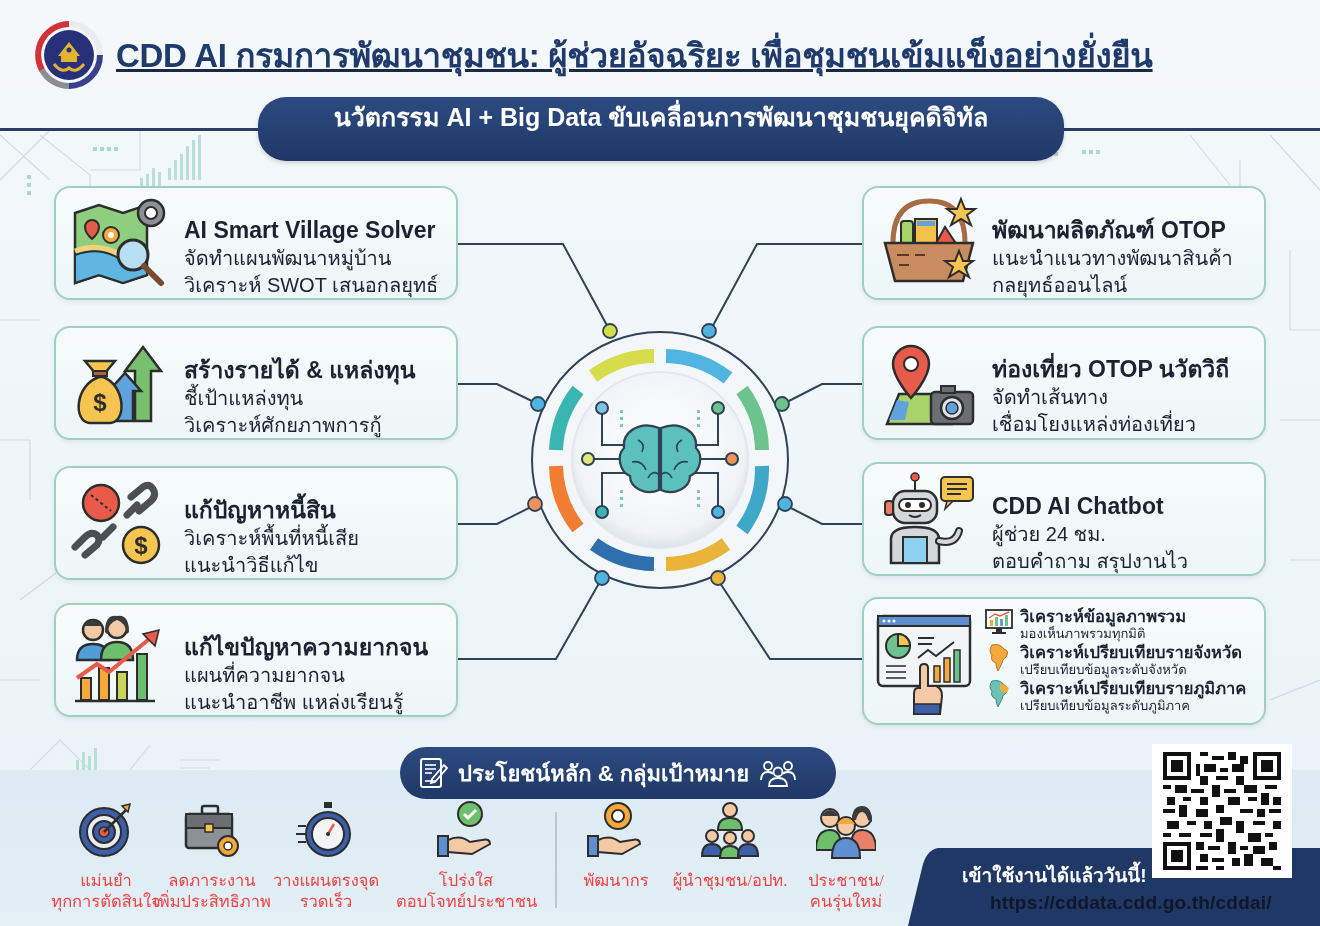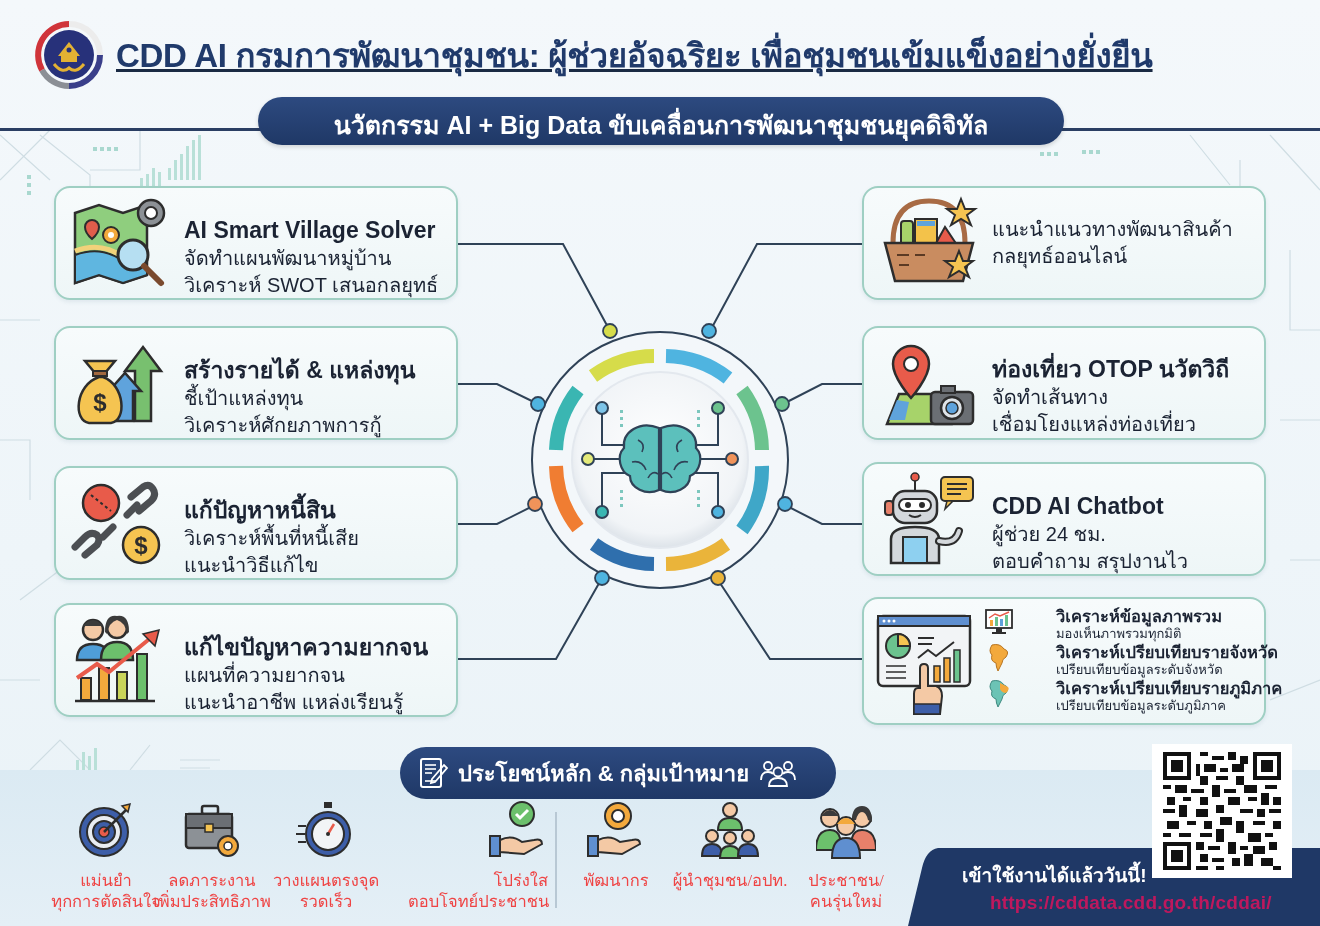--- a/index.html
+++ b/index.html
@@ -19,23 +19,23 @@
   .header { position: absolute; left: 34px; top: 20px; height: 70px; display: flex; align-items: center; text-decoration: underline; }
   .logo { width: 70px; height: 70px; margin-right: 12px; }
   .title {
     font-family: "Liberation Sans", sans-serif;
     font-weight: 700; font-size: 33px; color: #203a6b; letter-spacing: -0.3px;
     white-space: nowrap;
   }
 
   .subtitle-line { position: absolute; left: 0; right: 0; top: 128px; height: 3px; background: #2a3e63; }
   .subtitle-pill {
-    position: absolute; left: 258px; top: 97px; width: 806px; height: 48px;
+    position: absolute; left: 258px; top: 97px; width: 806px; height: 64px;
     background: linear-gradient(180deg, #2d4a80 0%, #1f3866 100%);
-    border-radius: 28px; display: flex; align-items: flex-end; justify-content: center;
+    border-radius: 28px; display: flex; align-items: flex-start; justify-content: center;
     box-shadow: 0 2px 4px rgba(0,0,0,0.15);
   }
   .subtitle-pill span {
     font-family: "Liberation Sans", sans-serif; font-weight: 700;
     font-size: 25px; color: #ffffff; white-space: nowrap;
   }
 
   
   .card {
     position: absolute; width: 404px; height: 114px;
@@ -43,21 +43,21 @@
     border: 2.5px solid #9fcfc3; border-radius: 16px;
     box-shadow: 0 2px 4px rgba(60,100,120,0.10);
     display: flex; align-items: center;
   }
   .card .icon { width: 110px; height: 100px; flex: 0 0 110px; display: flex; align-items: center; justify-content: center; margin-left: 10px; }
   .card .text { padding-left: 8px; }
   .card .ctitle { font-family: "Liberation Sans", sans-serif; font-weight: 700; font-size: 23px; color: #1b2333; white-space: nowrap; line-height: 30px; margin-top: 27px; }
   .card .cline { font-family: "Liberation Sans", sans-serif; font-size: 20px; color: #1b2333; white-space: nowrap; line-height: 27px; }
 
   .card.tall { height: 124px; }
-  .sub-row { display: flex; align-items: flex-start; margin-bottom: 2px; gap: 36px; }
+  .sub-row { display: flex; align-items: flex-start; margin-bottom: 2px; }
   .sub-row .mini { width: 30px; height: 30px; margin-right: 6px; flex: 0 0 30px; }
   .sub-row .stitle { font-family: "Liberation Sans", sans-serif; font-weight: 700; font-size: 16.5px; color: #1b2333; white-space: nowrap; line-height: 19px; }
   .sub-row .sdesc { font-family: "Liberation Sans", sans-serif; font-size: 13px; color: #1b2333; white-space: nowrap; line-height: 15px; }
 
   
   .hub { position: absolute; left: 520px; top: 320px; width: 280px; height: 280px; }
 
   
   .bottom-band {
     position: absolute; left: 0; top: 770px; width: 1320px; height: 156px;
@@ -74,21 +74,21 @@
     position: absolute; top: 800px; width: 140px; text-align: center;
   }
   .benefit .bicon { width: 60px; height: 60px; margin: 0 auto 6px; }
   .benefit .bline { font-family: Liberation Serif, serif; font-size: 16.5px; color: #ef4444; line-height: 21px; white-space: nowrap; }
 
   .divider { position: absolute; left: 555px; top: 812px; width: 2px; height: 96px; background: #b8c8d4; }
 
   
   .cta-shape { position: absolute; left: 908px; top: 848px; width: 412px; height: 78px; }
   .cta-text { position: absolute; left: 962px; top: 860px; font-family: "Liberation Sans", sans-serif; font-weight: 700; font-size: 19px; color: #fff; white-space: nowrap; }
-  .cta-url { position: absolute; left: 990px; top: 892px; font-family: "Liberation Sans", sans-serif; font-weight: 700; font-size: 19px; color: #be185d; white-space: nowrap; letter-spacing: 0.2px; text-align: right; }
+  .cta-url { position: absolute; left: 990px; top: 892px; font-family: "Liberation Sans", sans-serif; font-weight: 700; font-size: 19px; color: #0f172a; white-space: nowrap; letter-spacing: 0.2px; text-align: right; }
   .qr { position: absolute; left: 1152px; top: 744px; width: 140px; height: 134px; background: #fff; padding: 8px; }
 </style>
 </head>
 <body>
 
 <svg class="bg-deco" width="1320" height="926" viewBox="0 0 1320 926">
   <g stroke="#cfdde3" stroke-width="1.2" fill="none">
     <path d="M0 135 L50 180 M50 130 L0 180 M40 135 L90 175 L90 240"></path>
     <path d="M140 130 L140 170 L90 170"></path>
     <path d="M1190 135 L1230 185 M1270 135 L1320 190 M1240 160 L1240 260"></path>
@@ -334,20 +334,21 @@
       <g stroke="#5b3a24" stroke-width="2">
           <line x1="18" y1="60" x2="30" y2="60"></line>
           <line x1="36" y1="60" x2="46" y2="60"></line>
           <line x1="20" y1="70" x2="30" y2="70"></line>
         </g>
       <path d="M82 4 L86 14 L96 14 L88 20 L92 30 L82 24 L72 30 L76 20 L68 14 L78 14 Z" fill="#f5c451" stroke="#2d2d2d" stroke-width="2"></path>
       <path d="M80 56 L84 66 L94 66 L86 72 L90 82 L80 76 L70 82 L74 72 L66 66 L76 66 Z" fill="#f5c451" stroke="#2d2d2d" stroke-width="2"></path>
     </svg>
   </div>
   <div class="text">
+    <div class="ctitle">พัฒนาผลิตภัณฑ์ OTOP</div>
     <div class="cline">แนะนำแนวทางพัฒนาสินค้า</div>
     <div class="cline">กลยุทธ์ออนไลน์</div>
   </div>
 </div>
 
 <div class="card" style="left:862px;top:326px;align-items:flex-end;">
   <div class="icon">
     <svg width="100" height="96" viewBox="0 0 100 96">
       <path d="M8 84 L20 54 L60 54 L72 84 Z" fill="#a7d36a" stroke="#2d2d2d" stroke-width="2.5"></path>
       <path d="M10 80 L18 60 L30 62 L26 80 Z" fill="#5fa3dc"></path>
@@ -525,21 +526,21 @@
     <g stroke="#2d2d2d" stroke-width="2">
         <line x1="2" y1="26" x2="10" y2="26"></line>
         <line x1="0" y1="34" x2="9" y2="34"></line>
         <line x1="2" y1="42" x2="10" y2="42"></line>
       </g>
   </svg>
   <div class="bline">วางแผนตรงจุด</div>
   <div class="bline">รวดเร็ว</div>
 </div>
 
-<div class="benefit" style="left:408px;text-align:right;">
+<div class="benefit" style="left:396px;">
   <svg class="bicon" viewBox="0 0 60 60">
     <circle cx="34" cy="14" r="12" fill="#6cc06c" stroke="#2d2d2d" stroke-width="2"></circle>
     <path d="M28 14 L32 18 L40 10" stroke="#fff" stroke-width="3" fill="none"></path>
     <rect x="2" y="36" width="10" height="20" fill="#5f8fd0" stroke="#2d2d2d" stroke-width="2"></rect>
     <path d="M12 40 Q24 34 34 42 L46 40 Q54 38 54 44 L36 54 L12 52 Z" fill="#f4c9a5" stroke="#2d2d2d" stroke-width="2"></path>
   </svg>
   <div class="bline">โปร่งใส</div>
   <div class="bline">ตอบโจทย์ประชาชน</div>
 </div>
 

